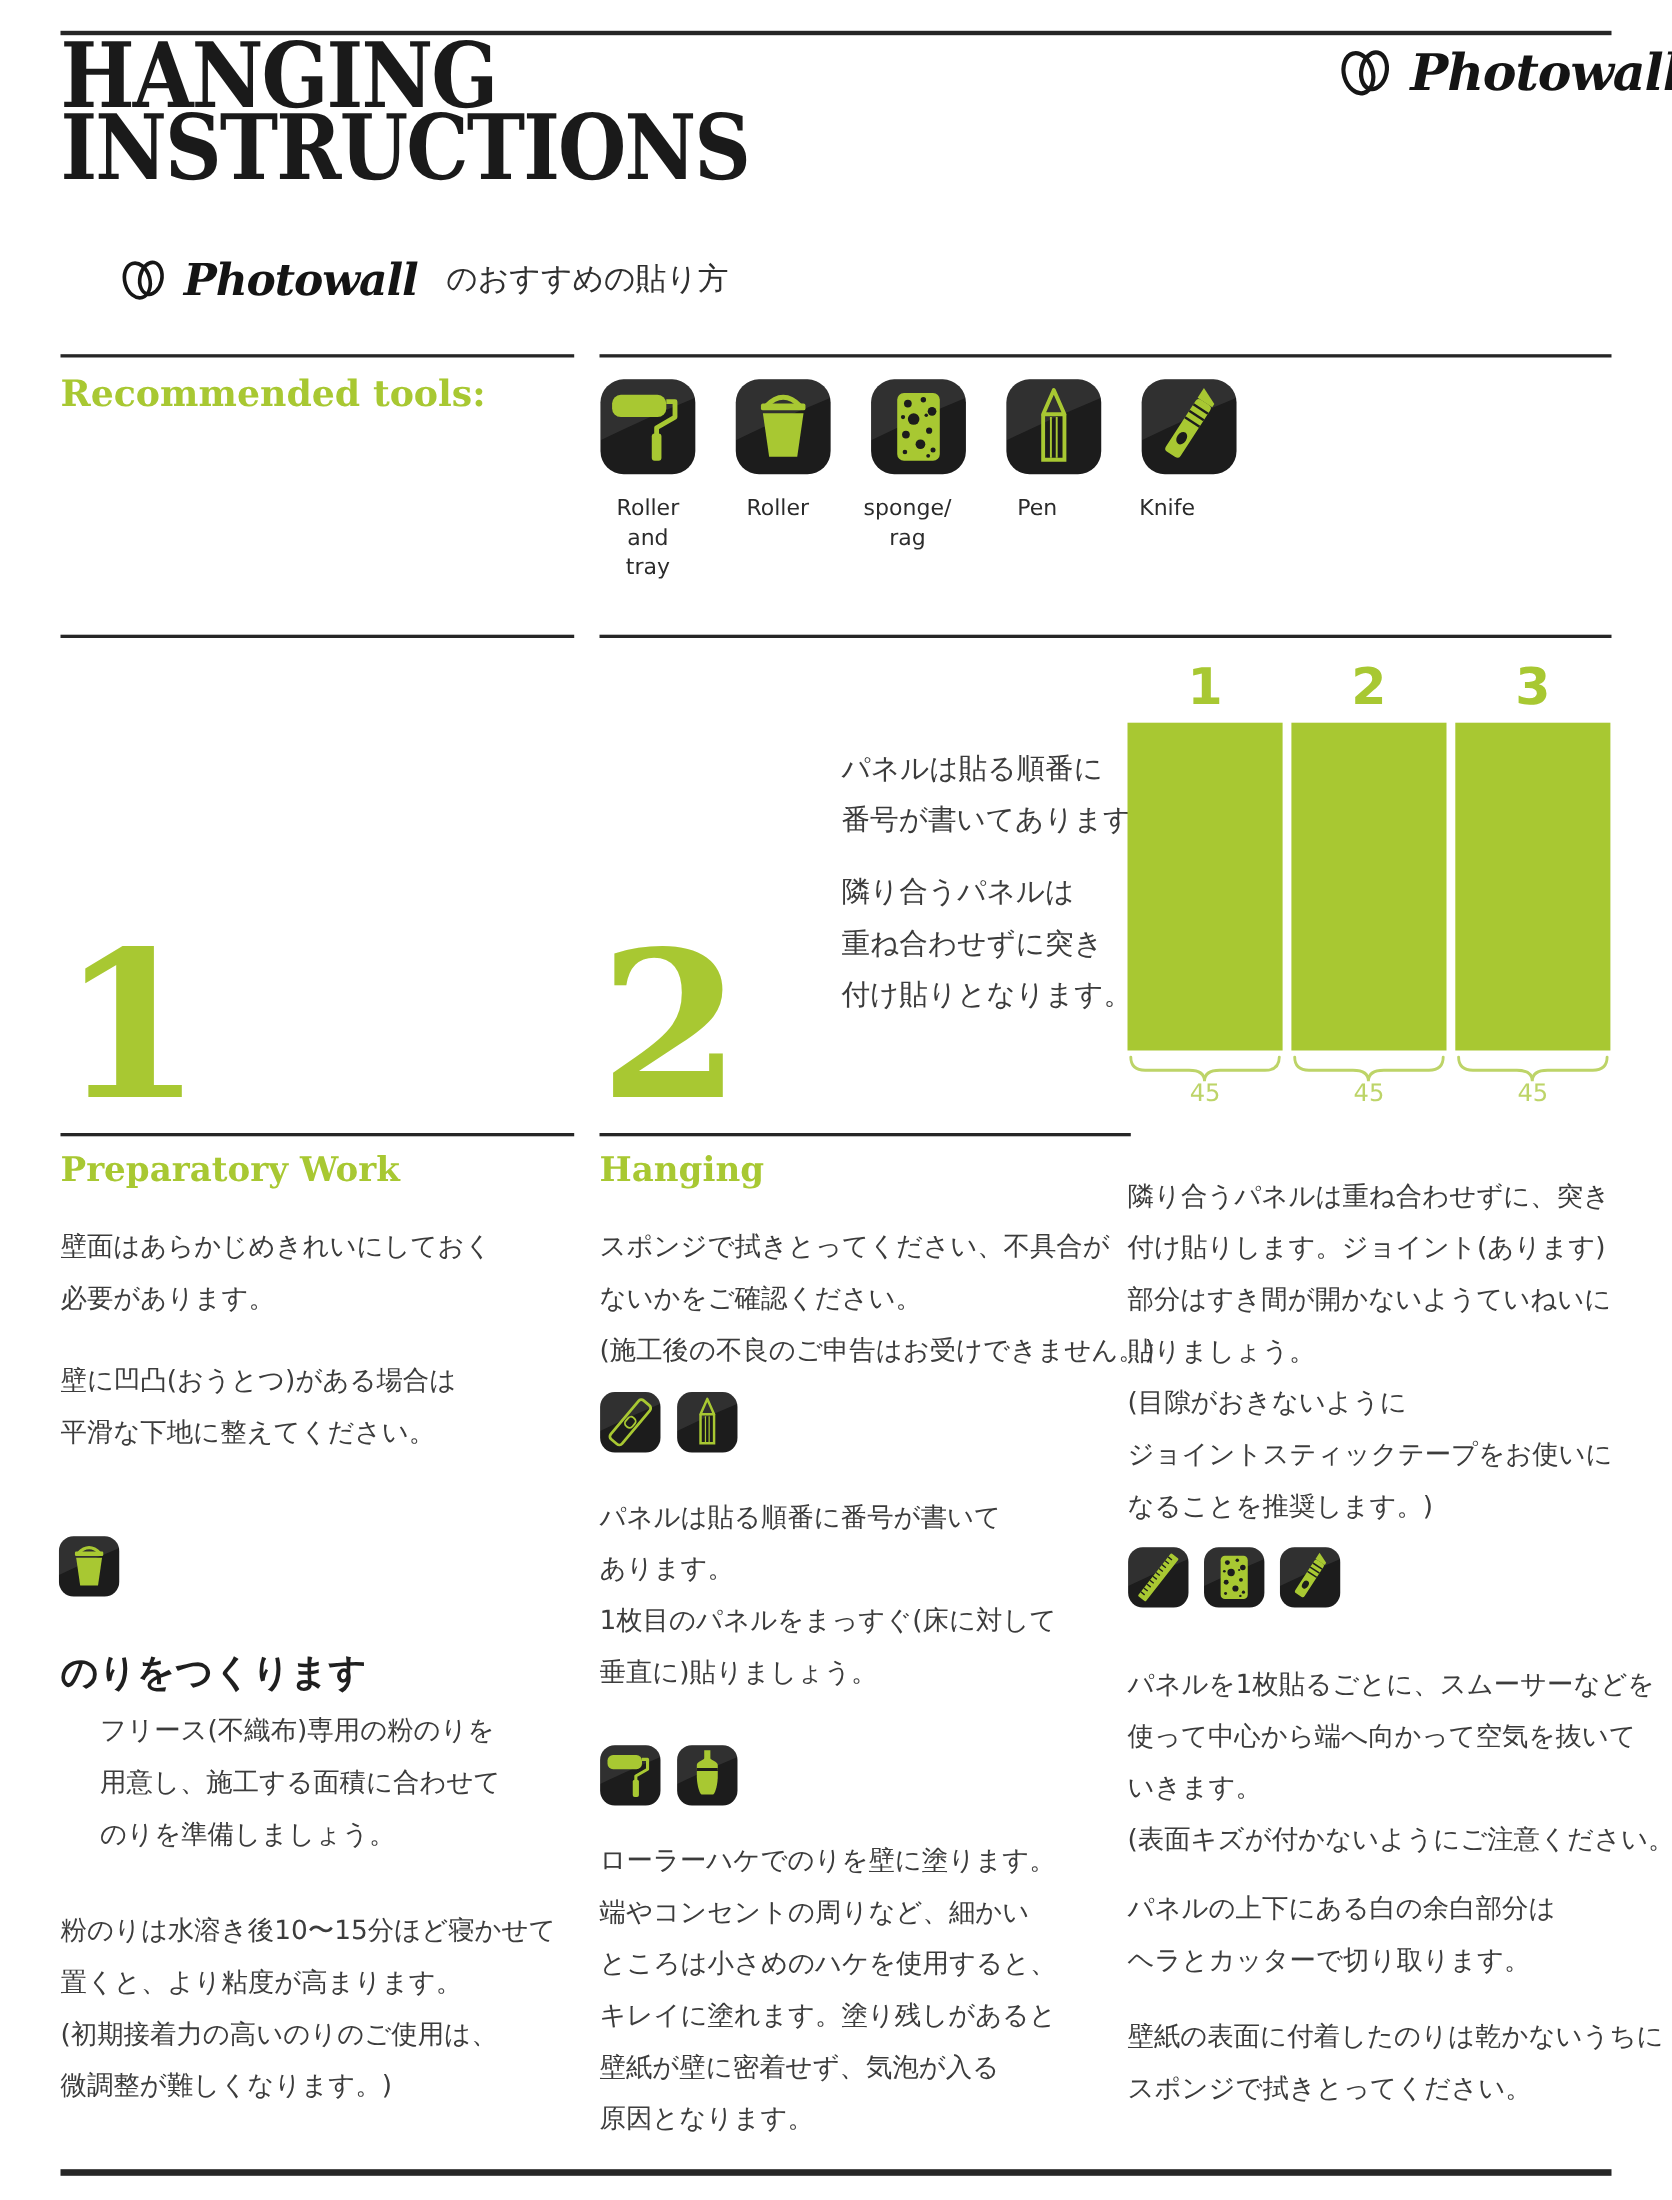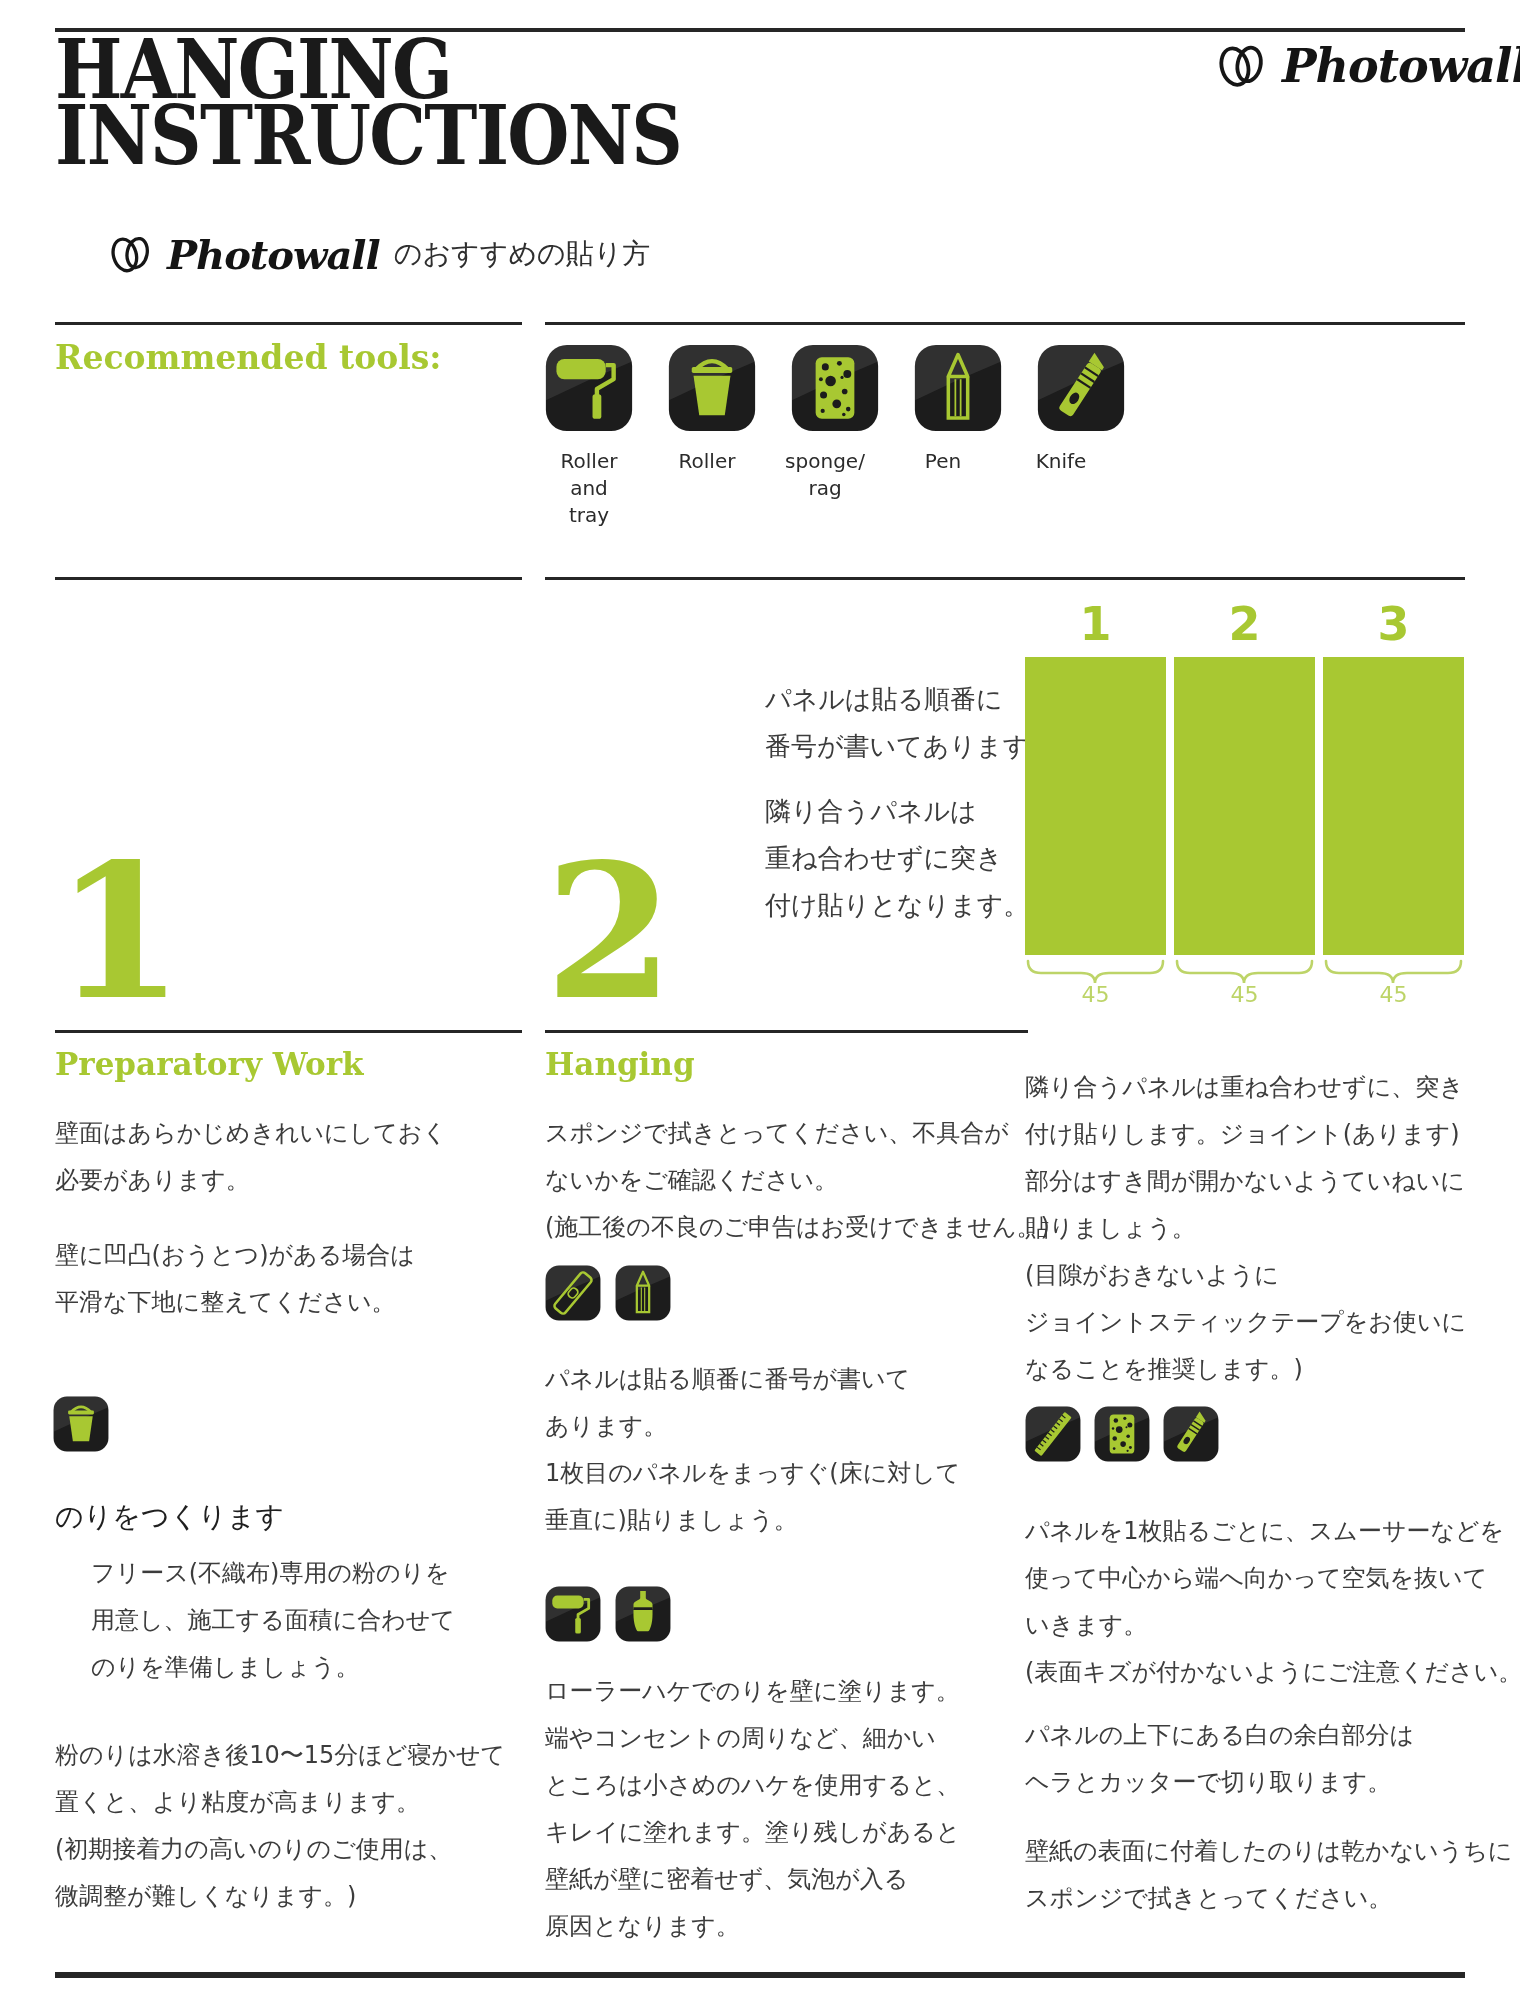--- a/index.html
+++ b/index.html
@@ -4,25 +4,25 @@
 <style>
   html,body{margin:0;padding:0;background:#ffffff;}
   #page{position:relative;width:1520px;height:2000px;background:#fff;overflow:hidden;
         font-family:"DejaVu Sans",sans-serif;}
   .abs{position:absolute;}
   .rule{background:#262626;}
   .title{font-family:"DejaVu Serif",serif;font-weight:800;color:#1a1a1a;font-size:82px;
          line-height:66px;letter-spacing:-2px;transform:scaleX(.87);transform-origin:0 0;white-space:nowrap;}
   .brand{display:flex;align-items:center;gap:10px;}
   .brand-script{font-family:"DejaVu Serif",serif;font-style:italic;font-weight:bold;color:#141414;letter-spacing:-1px;white-space:nowrap;}
-  .jp-suffix{font-size:28px;color:#2f2f2f;margin-left:4px;white-space:nowrap;}
+  .jp-suffix{font-size:28px;color:#2f2f2f;margin-left:16px;white-space:nowrap;}
   .green-h{font-family:"DejaVu Serif",serif;font-weight:bold;color:#a8c832;font-size:31px;white-space:nowrap;}
   .para{font-size:24px;line-height:47px;color:#3c3c3c;white-space:pre;}
   .para-sm{font-size:26px;line-height:47px;color:#3c3c3c;white-space:pre;}
-  .subhead{font-size:28px;font-weight:normal;color:#1f1f1f;white-space:pre;}
+  .subhead{font-size:34px;font-weight:bold;color:#1f1f1f;white-space:pre;}
   .bignum{font-family:"DejaVu Serif",serif;font-weight:800;color:#a8c832;font-size:185px;line-height:160px;}
   .tile{display:block;}
   .icon-row{display:flex;}
   .tools-row{display:flex;gap:35px;}
   .tool-label{width:88px;text-align:center;font-size:20px;line-height:27px;color:#2b2b2b;white-space:pre-line;}
   .labels-row{display:flex;gap:30px;}
   .pnum-row{display:flex;gap:8px;}
   .pnum{width:141px;text-align:center;font-weight:bold;color:#a8c832;font-size:46px;line-height:52px;font-family:"DejaVu Sans",sans-serif;}
   .panels-row{display:flex;gap:8px;}
   .panel{width:141px;height:298px;background:#a8c832;}

